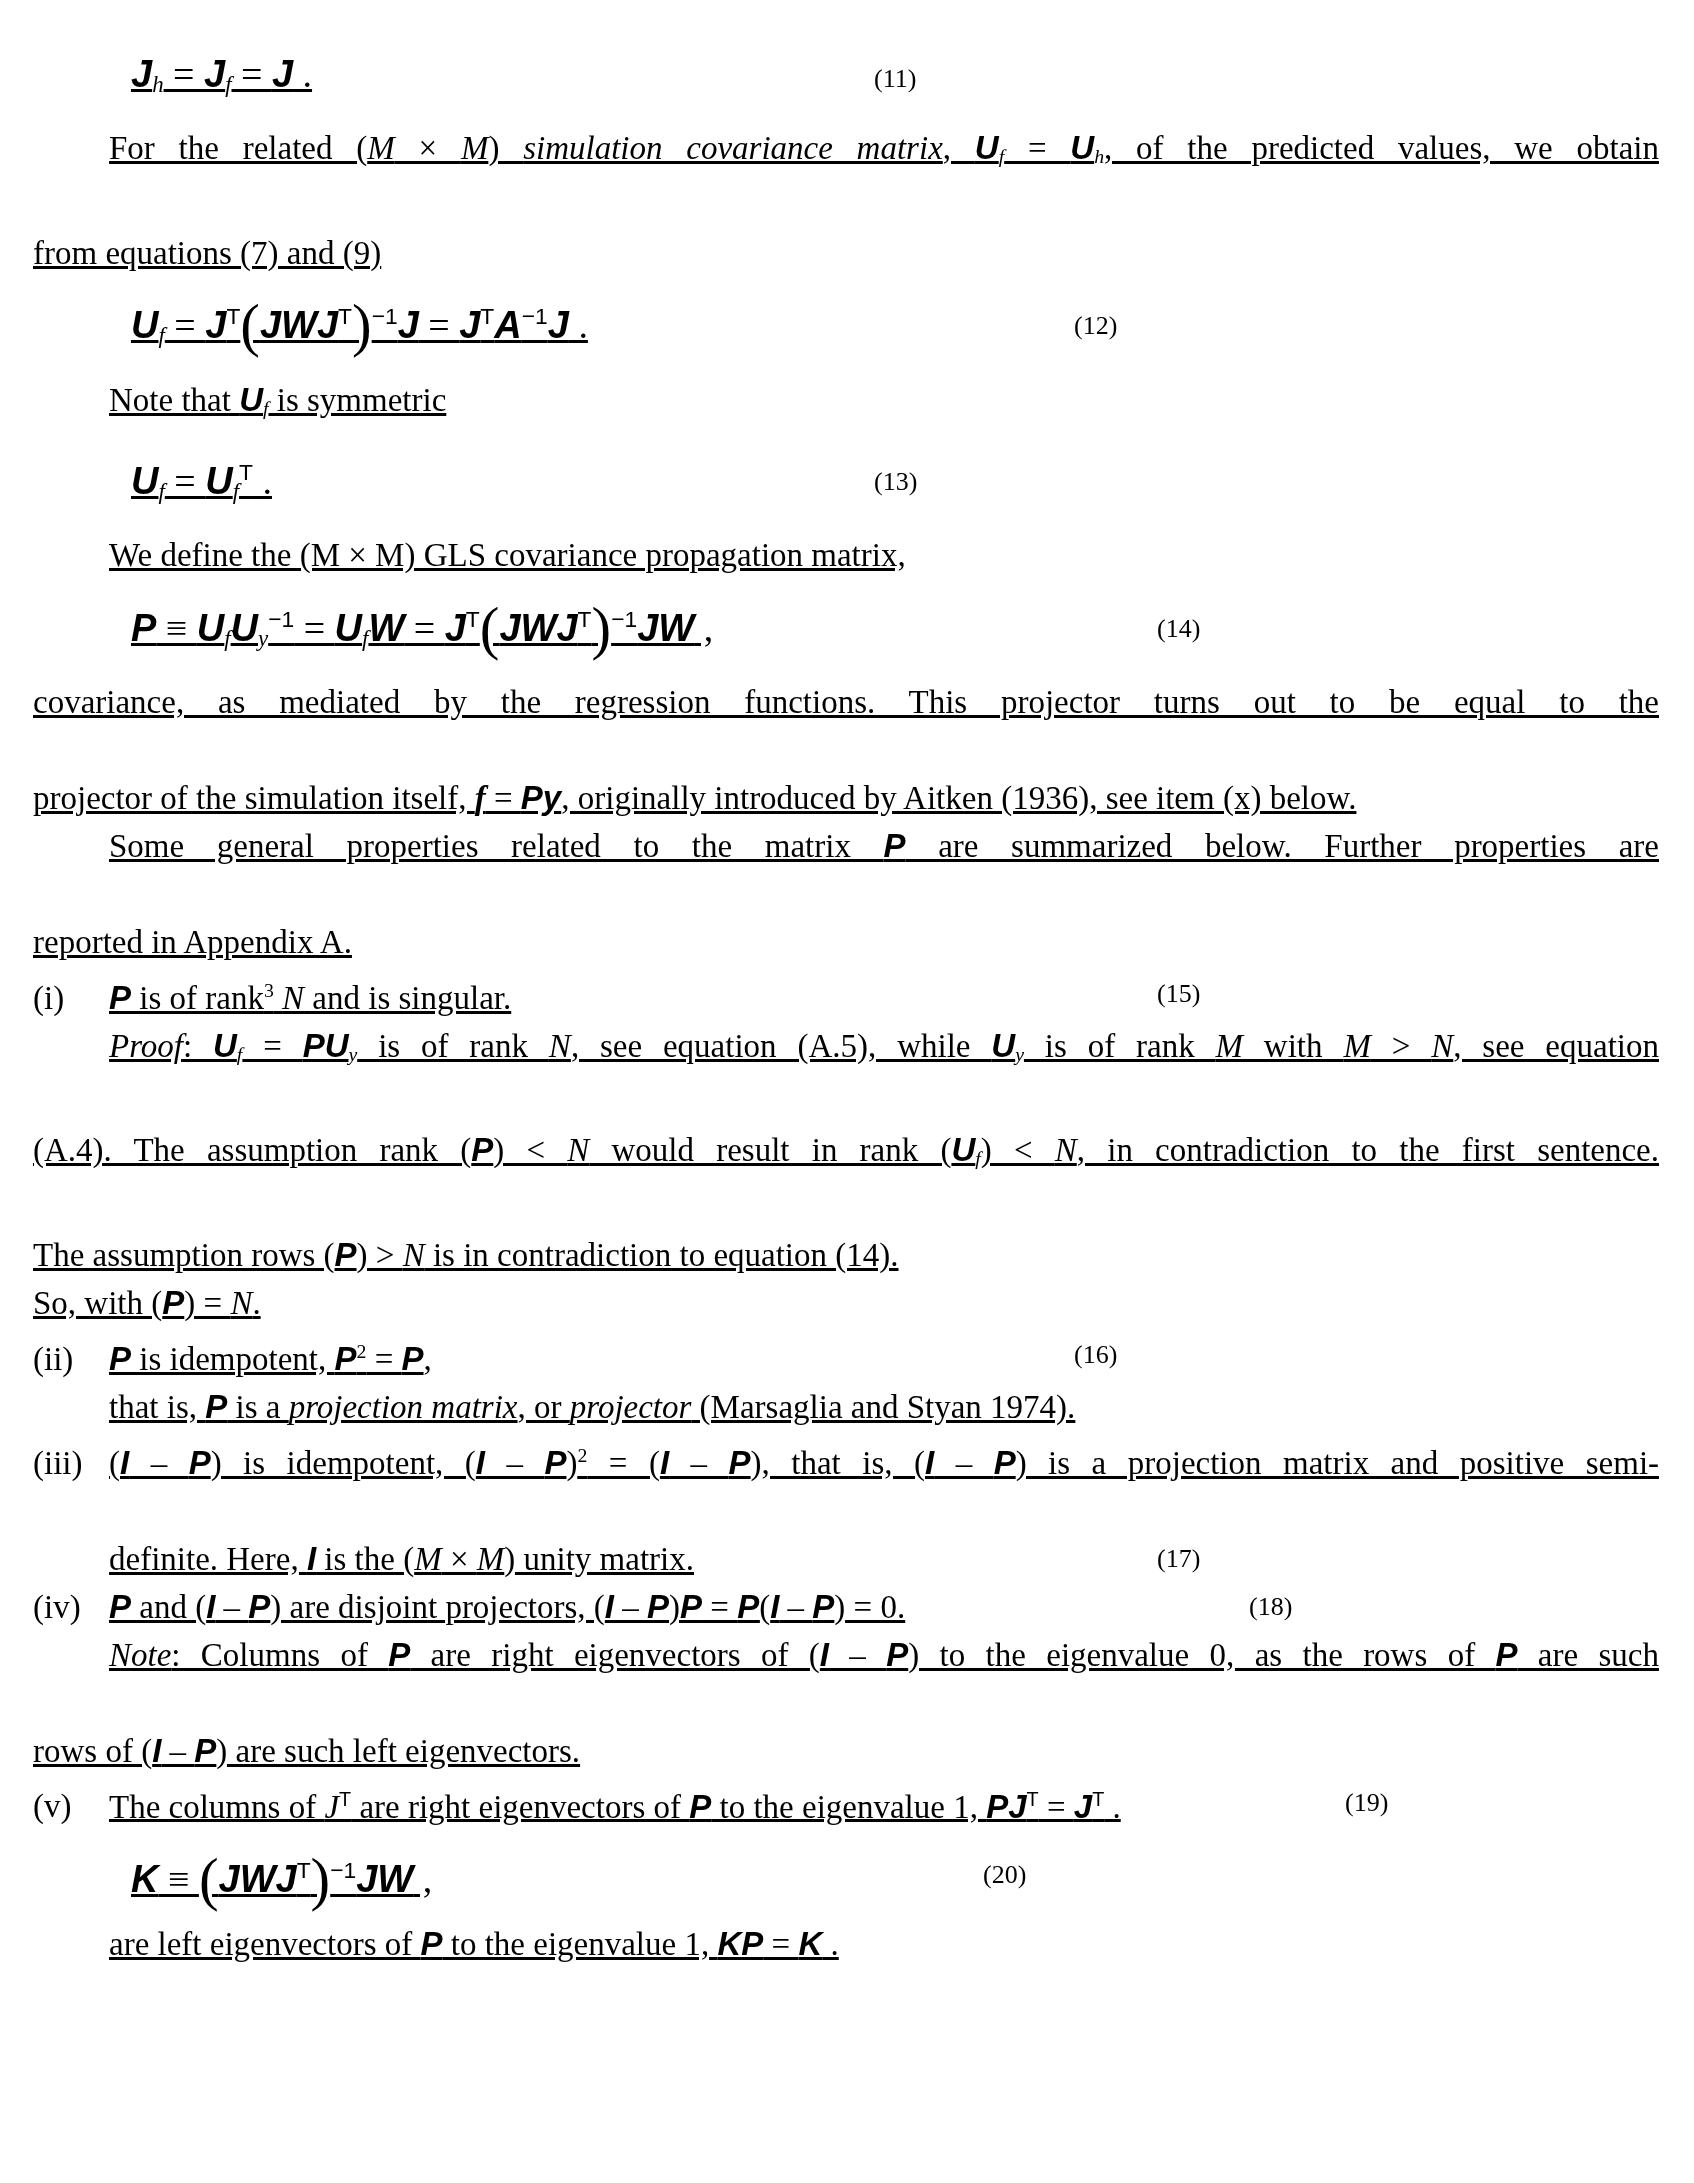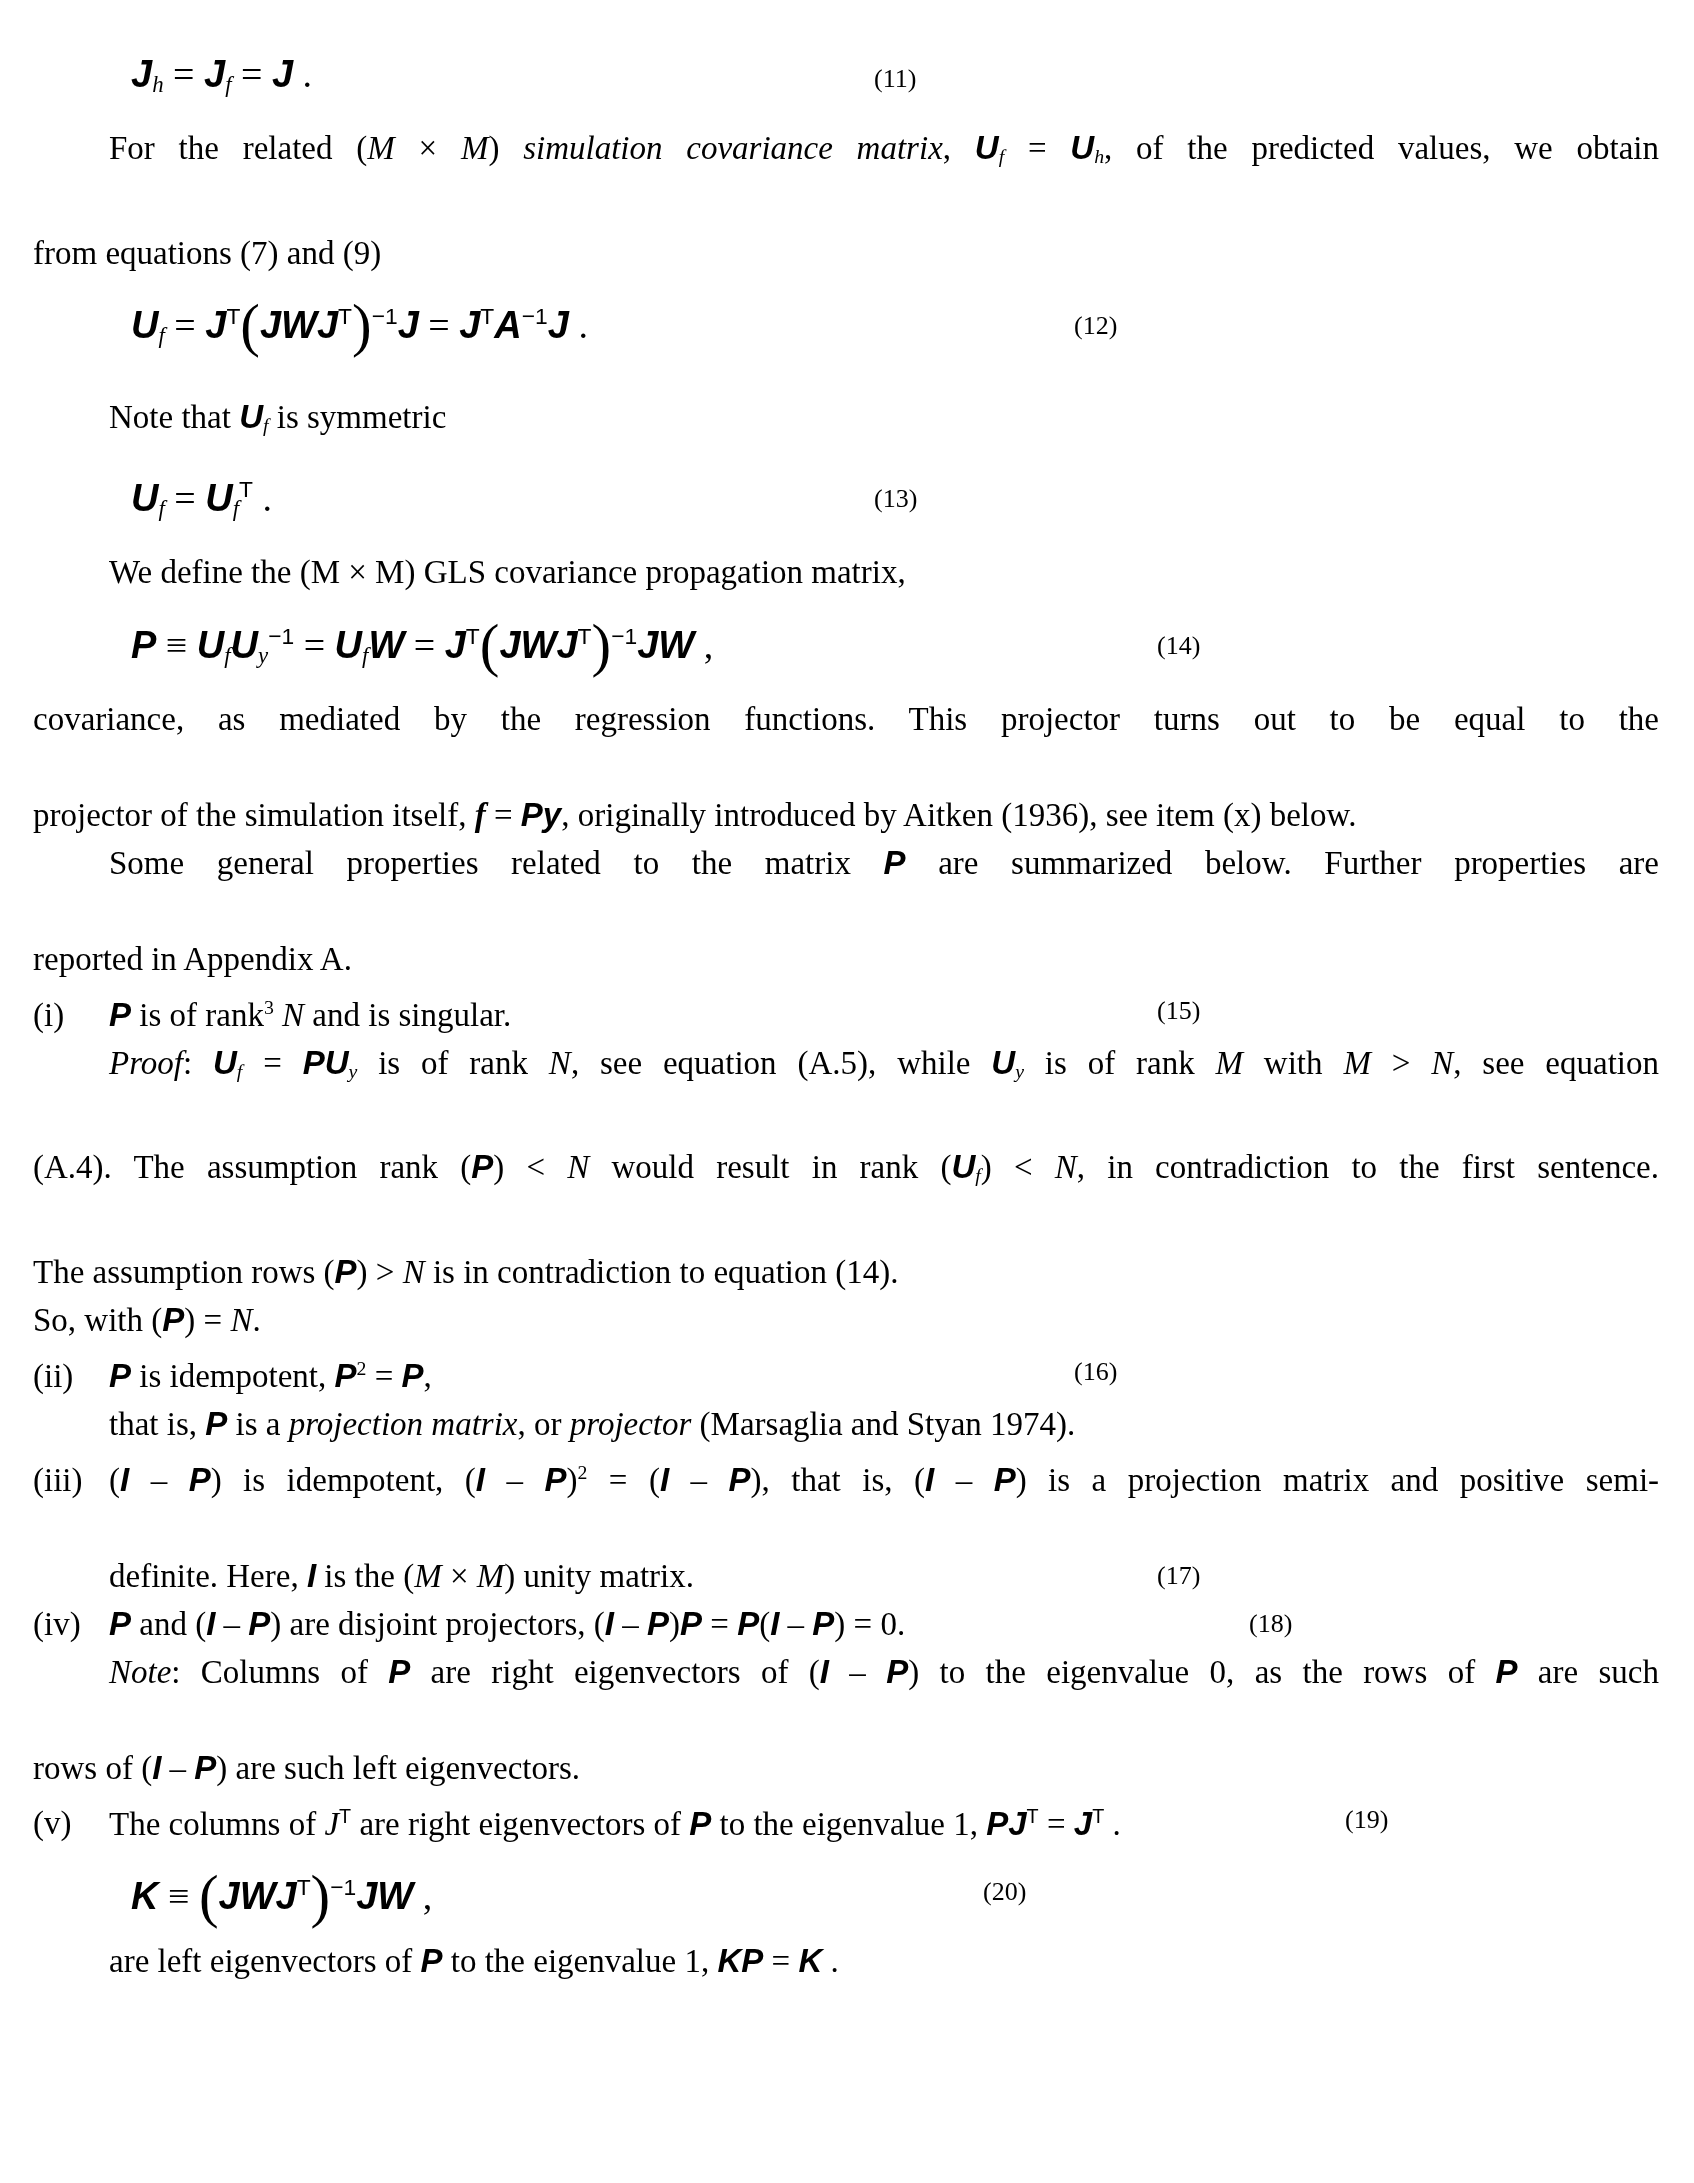--- a/index.html
+++ b/index.html
@@ -9,21 +9,21 @@
     width: 1694px;
     height: 2337px;
     box-sizing: border-box;
     padding: 34px 35px 0 33px;
     background: #ffffff;
     color: #000000;
     font-family: "Liberation Serif", serif;
     font-size: 33px;
     overflow: hidden;
   }
-  .line { position: relative; line-height: 48px; min-height: 48px; white-space: normal; }
+  .line { position: relative; line-height: 48px; min-height: 48px; white-space: normal; text-decoration: underline; }
   .just { text-align: justify; }
   .just::after { content: ""; display: inline-block; width: 100%; height: 0; }
   .eq { padding-top: 15.7px; padding-bottom: 15.7px; font-size: 38px; }
   .label { display: inline-block; width: 76px; }
   .run.i  { font-style: italic; }
   .run.mi { font-weight: bold; font-style: italic; }
   .run.m  { font-family: "Liberation Sans", sans-serif; font-weight: bold; font-style: italic; }
   .run.sub { font-size: 60%; vertical-align: -0.22em; }
   .run.sup { font-size: 60%; vertical-align: 0.6em; }
   .run.ts  { font-family: "Liberation Sans", sans-serif; font-style: normal; font-weight: normal; }
@@ -37,21 +37,21 @@
 </style>
 </head>
 <body>
 
 <div id="page">
   <div id="doc">
       <div class="line eq" style="padding-left: 98px;"><span class="run m">J</span><span class="run sub i">h</span><span class="run"> = </span><span class="run m">J</span><span class="run sub i">f</span><span class="run"> = </span><span class="run m">J</span><span class="run"> .</span><span class="eqnum" style="left: 841px;">(11)</span></div>
       <div class="line just" style="padding-left: 76px;"><span class="run">For the related (</span><span class="run i">M</span><span class="run"> × </span><span class="run i">M</span><span class="run">) </span><span class="run i">simulation covariance matrix</span><span class="run">, </span><span class="run m">U</span><span class="run sub i">f</span><span class="run"> = </span><span class="run m">U</span><span class="run sub i">h</span><span class="run">, of the predicted values, we obtain</span></div>
       <div class="line"><span class="run">from equations (7) and (9)</span></div>
       <div class="line eq" style="padding-left: 98px;"><span class="run m">U</span><span class="run sub i">f</span><span class="run"> = </span><span class="run m">J</span><span class="run sup ts">T</span><span class="run bp">(</span><span class="run m">JWJ</span><span class="run sup ts">T</span><span class="run bp">)</span><span class="run sup ts">−1</span><span class="run m">J</span><span class="run"> = </span><span class="run m">J</span><span class="run sup ts">T</span><span class="run m">A</span><span class="run sup ts">−1</span><span class="run m">J</span><span class="run"> .</span><span class="eqnum" style="left: 1041px;">(12)</span></div>
-      <div class="line" style="padding-left: 76px; margin-top: 17px;"><span class="run">Note that </span><span class="run m">U</span><span class="run sub i">f</span><span class="run"> is symmetric</span></div>
+      <div class="line" style="padding-left: 76px;"><span class="run">Note that </span><span class="run m">U</span><span class="run sub i">f</span><span class="run"> is symmetric</span></div>
       <div class="line eq" style="padding-left: 98px;"><span class="run m">U</span><span class="run sub i">f</span><span class="run"> = </span><span class="run m">U</span><span class="run sub i">f</span><span class="run sup ts">T</span><span class="run"> .</span><span class="eqnum" style="left: 841px;">(13)</span></div>
       <div class="line" style="padding-left: 76px;"><span class="run">We define the (M × M) GLS covariance propagation matrix,</span></div>
       <div class="line eq" style="padding-left: 98px;"><span class="run m">P</span><span class="run"> ≡ </span><span class="run m">U</span><span class="run sub i">f</span><span class="run m">U</span><span class="run sub i">y</span><span class="run sup ts">−1</span><span class="run"> = </span><span class="run m">U</span><span class="run sub i">f</span><span class="run m">W</span><span class="run"> = </span><span class="run m">J</span><span class="run sup ts">T</span><span class="run bp">(</span><span class="run m">JWJ</span><span class="run sup ts">T</span><span class="run bp">)</span><span class="run sup ts">−1</span><span class="run m">JW</span><span class="run"> ,</span><span class="eqnum" style="left: 1124px;">(14)</span></div>
       <div class="line just"><span class="run">covariance, as mediated by the regression functions. This projector turns out to be equal to the</span></div>
       <div class="line"><span class="run">projector of the simulation itself, </span><span class="run mi">f</span><span class="run"> = </span><span class="run m">Py</span><span class="run">, originally introduced by Aitken (1936), see item (x) below.</span></div>
       <div class="line just" style="padding-left: 76px;"><span class="run">Some general properties related to the matrix </span><span class="run m">P</span><span class="run"> are summarized below. Further properties are</span></div>
       <div class="line"><span class="run">reported in Appendix A.</span></div>
       <div class="line"><span class="label">(i)</span><span class="run m">P</span><span class="run"> is of rank</span><span class="run sup">3</span><span class="run"> </span><span class="run i">N</span><span class="run"> and is singular.</span><span class="eqnum" style="left: 1124px;">(15)</span></div>
       <div class="line just" style="padding-left: 76px;"><span class="run i">Proof</span><span class="run">:  </span><span class="run m">U</span><span class="run sub i">f</span><span class="run"> = </span><span class="run m">PU</span><span class="run sub i">y</span><span class="run">  is of rank </span><span class="run i">N</span><span class="run">, see equation (A.5), while </span><span class="run m">U</span><span class="run sub i">y</span><span class="run"> is of rank </span><span class="run i">M</span><span class="run"> with </span><span class="run i">M</span><span class="run"> &gt; </span><span class="run i">N</span><span class="run">, see equation</span></div>
       <div class="line just"><span class="run">(A.4). The assumption rank (</span><span class="run m">P</span><span class="run">) &lt; </span><span class="run i">N</span><span class="run"> would result in rank (</span><span class="run m">U</span><span class="run sub i">f</span><span class="run">) &lt; </span><span class="run i">N</span><span class="run">, in contradiction to the first sentence.</span></div>

